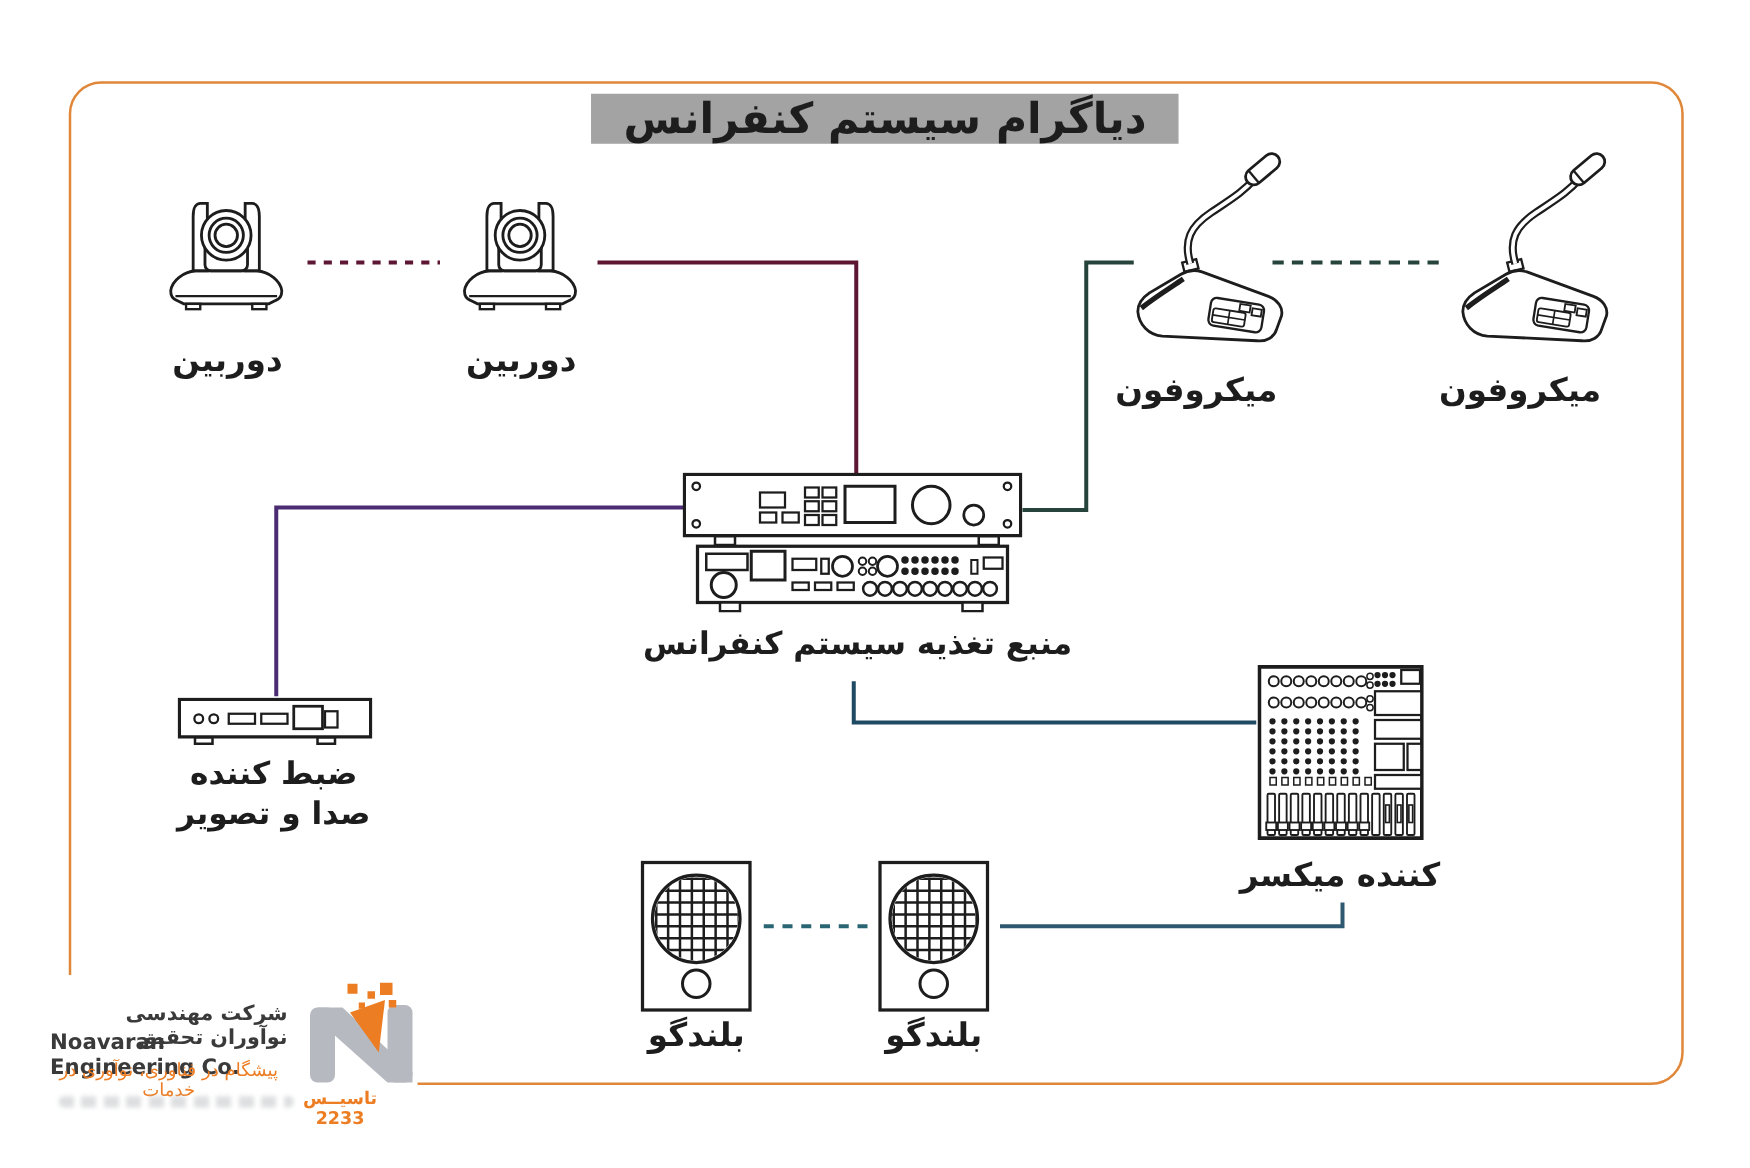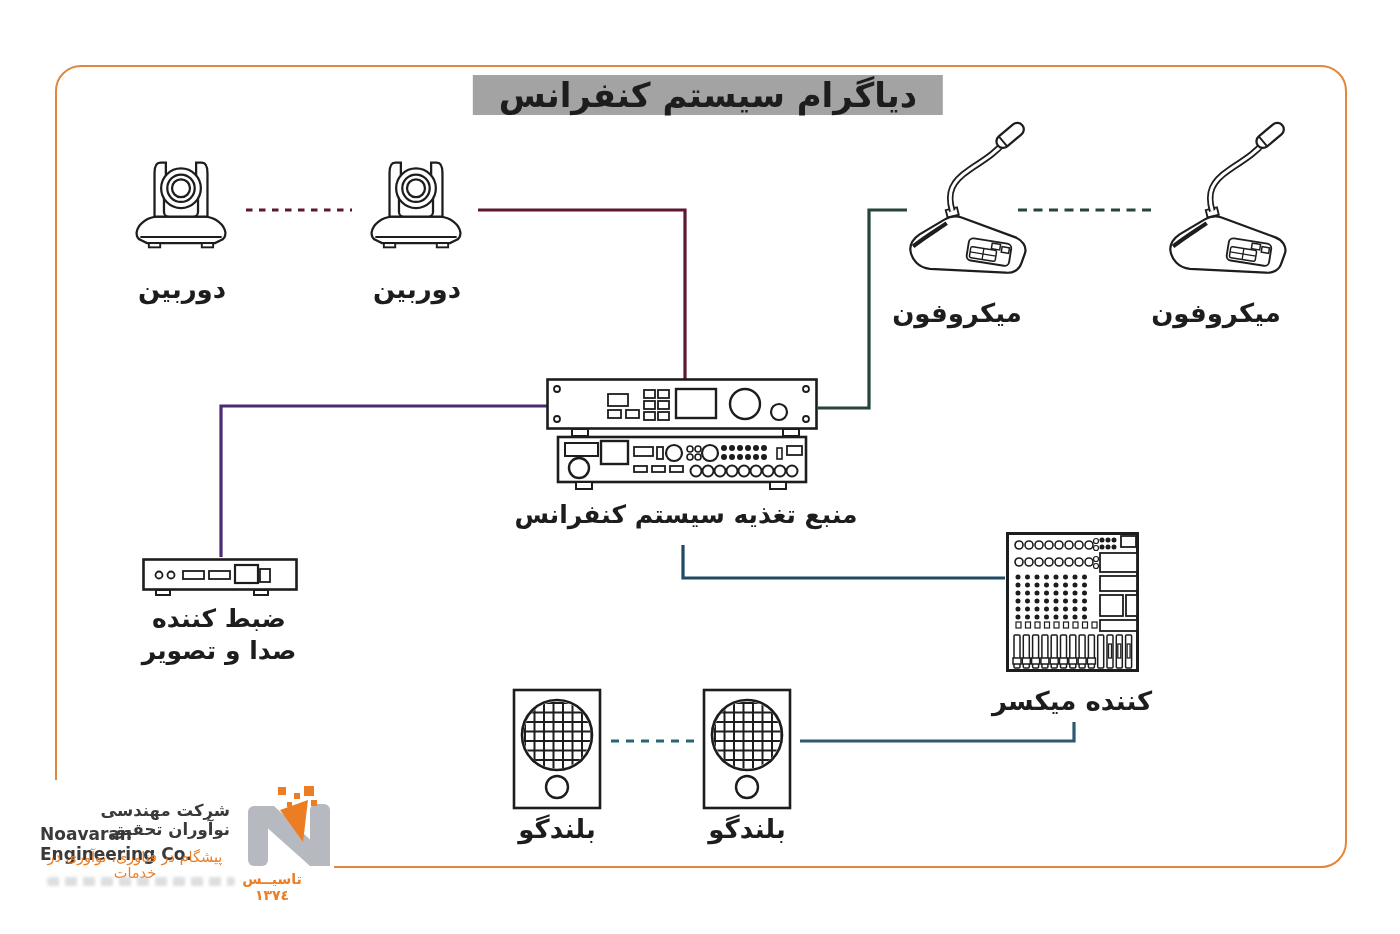--- a/index.html
+++ b/index.html
@@ -307,16 +307,16 @@
   <div class="lbl" dir="rtl" style="left:747px;top:814px">بلندگو</div>
 
   <div class="footer">
     <div class="f-fa">شرکت مهندسی نوآوران تحقیق</div>
     <div class="f-en">Noavaran Engineering Co.</div>
     <div class="f-tag">پیشگام در فناوری، نوآوری در خدمات</div>
     <div class="blurline"></div>
     <svg class="logo" width="92" height="82">
         <use href="#sym-logo"></use>
       </svg>
-    <div class="f-est">تاسیــس ١٣٧٤</div>
+    <div class="f-est">تاسیــس 2233</div>
   </div>
 
 </div>
 
 </body></html>

